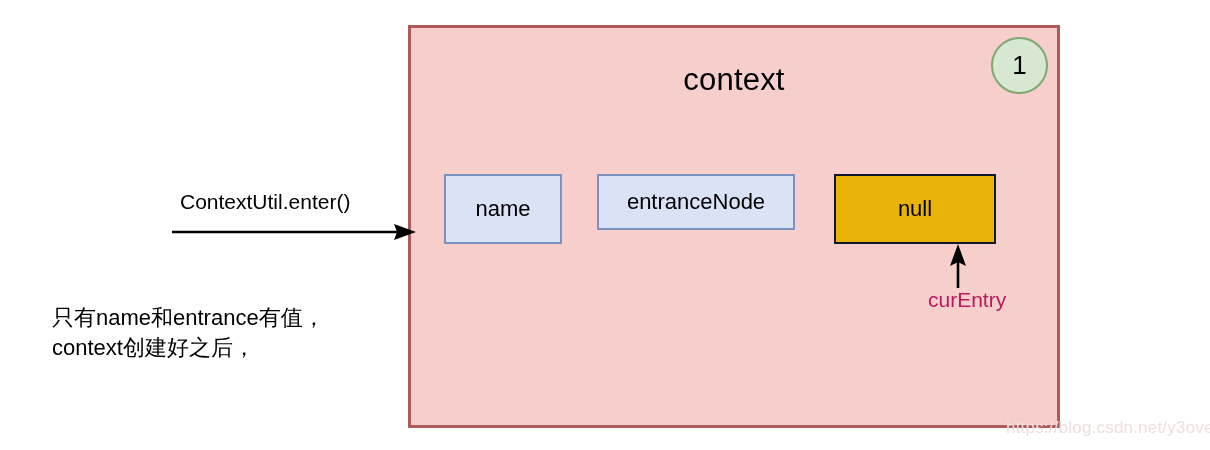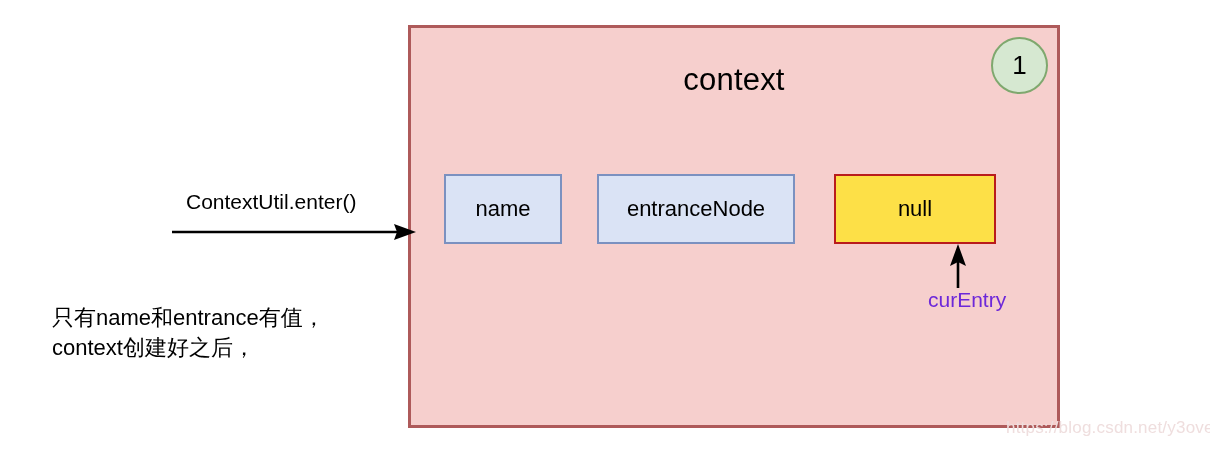--- a/index.html
+++ b/index.html
@@ -75,32 +75,32 @@
     align-items: center;
     justify-content: center;
     font-size: 22px;
     color: #000;
   }
   .field-box.blue {
     background: #dae3f5;
     border: 2px solid #7b91c0;
   }
   .field-box.green {
-    background: #fde047;
-    border: 2px solid #b91c1c;
+    background: #eab308;
+    border: 2px solid #0f172a;
   }
 
   .box-name        { left: 444px; top: 174px; width: 118px; height: 70px; }
-  .box-entrance    { left: 597px; top: 174px; width: 198px; height: 70px; }
+  .box-entrance    { left: 597px; top: 174px; width: 198px; height: 56px; }
   .box-null        { left: 834px; top: 174px; width: 162px; height: 70px; }
 
   
   .enter-label {
     position: absolute;
-    left: 186px;
+    left: 180px;
     top: 190px;
     font-size: 21px;
     white-space: nowrap;
     color: #000;
   }
   .enter-arrow {
     position: absolute;
     left: 168px;
     top: 216px;
     width: 248px;
@@ -114,21 +114,21 @@
     top: 242px;
     width: 40px;
     height: 48px;
   }
   .curentry-label {
     position: absolute;
     left: 928px;
     top: 288px;
     font-size: 21px;
     white-space: nowrap;
-    color: #6d28d9;
+    color: #be185d;
   }
 
   
   .note {
     position: absolute;
     left: 52px;
     top: 303px;
     font-size: 22px;
     line-height: 30px;
     color: #000;

